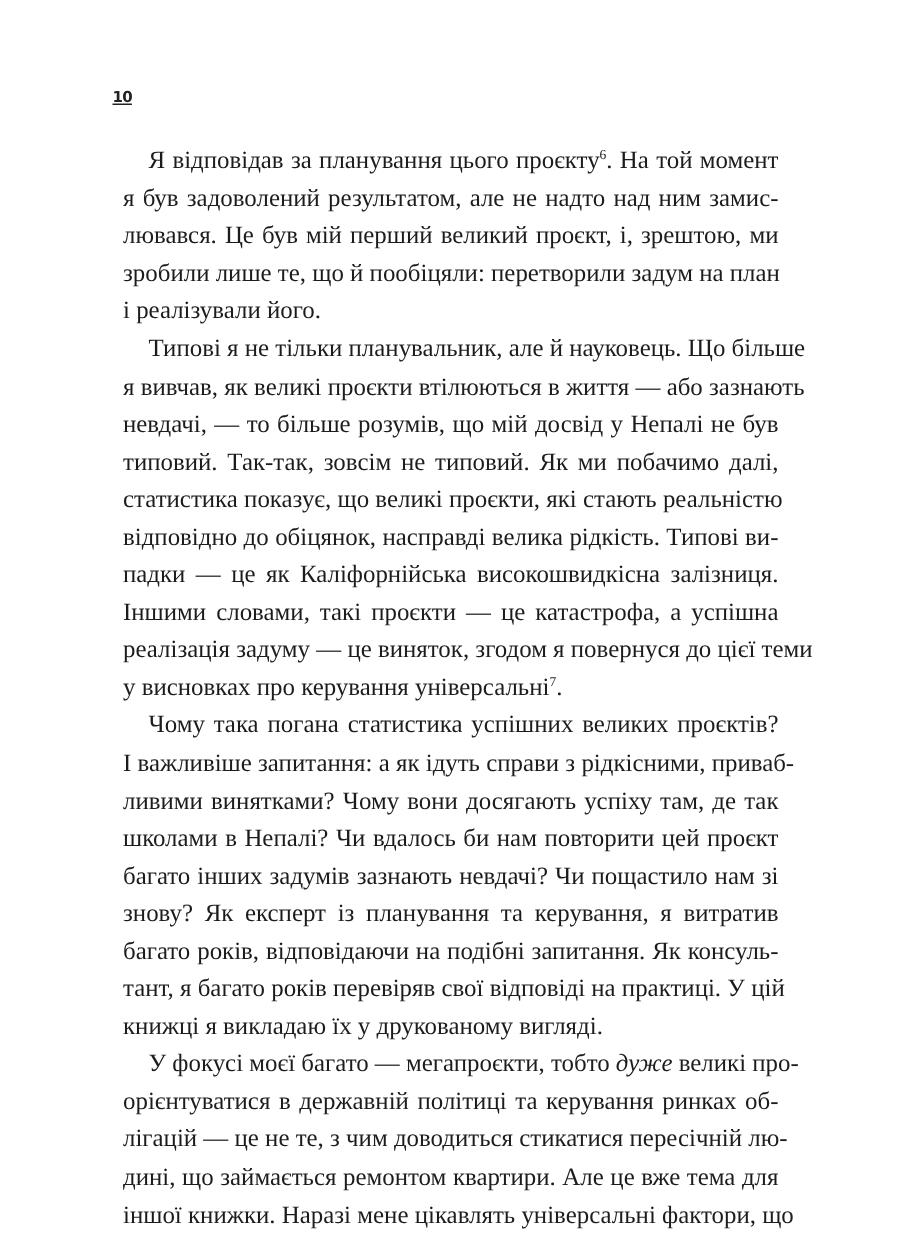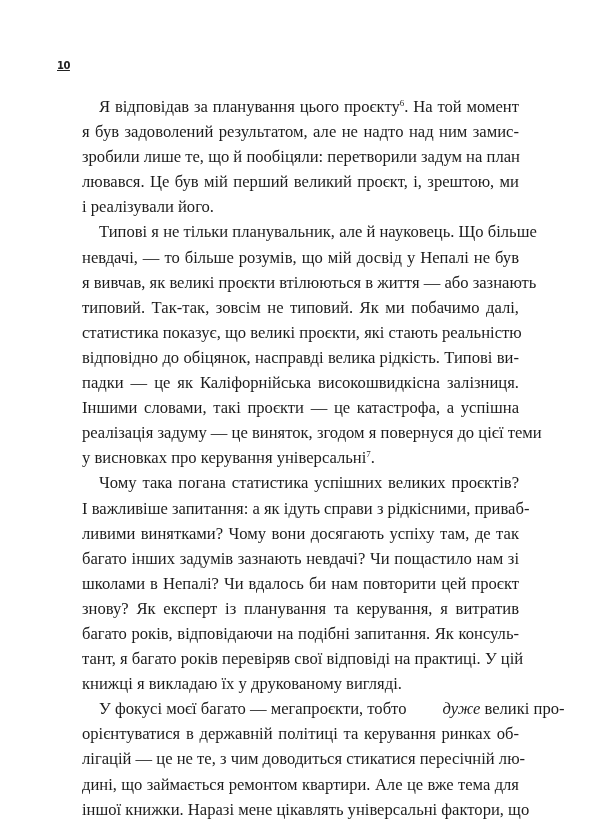--- a/index.html
+++ b/index.html
@@ -1,66 +1,66 @@
 <!DOCTYPE html>
 <html><head>
 <meta charset="utf-8">
 <style>
   html, body { margin: 0; padding: 0; background: #ffffff; }
   body { width: 600px; height: 828px; position: relative; overflow: hidden; }
   .page-number {
-    position: absolute; left: 57px; top: 60px;
+    position: absolute; left: 75px; top: 60px;
     font-family: "DejaVu Sans", sans-serif; font-weight: bold;
     font-size: 10px; color: #222; letter-spacing: -0.5px; text-decoration: underline;
   }
   .text-block {
     position: absolute; left: 82px; top: 94px; width: 437px;
     font-family: "Liberation Serif", serif;
     font-size: 16.6px; line-height: 25.1px; color: #1c1c1c;
   }
   .line { display: block; white-space: nowrap; text-align: justify; text-align-last: justify; height: 25.1px; }
   .line.last { text-align-last: left; }
   .line.indent { padding-left: 17px; }
   sup { font-size: 9px; vertical-align: 6px; line-height: 0; }
-  em { font-style: italic; margin-left: 32px; }
+  em { font-style: italic; }
 </style>
 </head>
 <body>
 
 <div class="page-number">10</div>
 
 <div class="text-block">
 
   <div>
     <span class="line indent"><span>Я відповідав за планування цього проєкту</span><sup>6</sup><span>. На той момент</span></span>
     <span class="line">я був задоволений результатом, але не надто над ним замис-</span>
+    <span class="line">лювався. Це був мій перший великий проєкт, і, зрештою, ми</span>
     <span class="line">зробили лише те, що й пообіцяли: перетворили задум на план</span>
-    <span class="line">лювався. Це був мій перший великий проєкт, і, зрештою, ми</span>
     <span class="line last">і реалізували його.</span>
   </div>
 
   <div>
     <span class="line indent">Типові я не тільки планувальник, але й науковець. Що більше</span>
+    <span class="line">я вивчав, як великі проєкти втілюються в життя — або зазнають</span>
     <span class="line">невдачі, — то більше розумів, що мій досвід у Непалі не був</span>
-    <span class="line">я вивчав, як великі проєкти втілюються в життя — або зазнають</span>
     <span class="line">типовий. Так-так, зовсім не типовий. Як ми побачимо далі,</span>
     <span class="line">статистика показує, що великі проєкти, які стають реальністю</span>
     <span class="line">відповідно до обіцянок, насправді велика рідкість. Типові ви-</span>
     <span class="line">падки — це як Каліфорнійська високошвидкісна залізниця.</span>
     <span class="line">Іншими словами, такі проєкти — це катастрофа, а успішна</span>
     <span class="line">реалізація задуму — це виняток, згодом я повернуся до цієї теми</span>
     <span class="line last"><span>у висновках про керування універсальні</span><sup>7</sup><span>.</span></span>
   </div>
 
   <div>
     <span class="line indent">Чому така погана статистика успішних великих проєктів?</span>
     <span class="line">І важливіше запитання: а як ідуть справи з рідкісними, приваб-</span>
     <span class="line">ливими винятками? Чому вони досягають успіху там, де так</span>
+    <span class="line">школами в Непалі? Чи вдалось би нам повторити цей проєкт</span>
     <span class="line">багато інших задумів зазнають невдачі? Чи пощастило нам зі</span>
-    <span class="line">школами в Непалі? Чи вдалось би нам повторити цей проєкт</span>
     <span class="line">знову? Як експерт із планування та керування, я витратив</span>
     <span class="line">багато років, відповідаючи на подібні запитання. Як консуль-</span>
     <span class="line">тант, я багато років перевіряв свої відповіді на практиці. У цій</span>
     <span class="line last">книжці я викладаю їх у друкованому вигляді.</span>
   </div>
 
   <div>
     <span class="line indent"><span>У фокусі моєї багато — мегапроєкти, тобто </span><em>дуже</em><span> великі про-</span></span>
     <span class="line">орієнтуватися в державній політиці та керування ринках об-</span>
     <span class="line">лігацій — це не те, з чим доводиться стикатися пересічній лю-</span>

